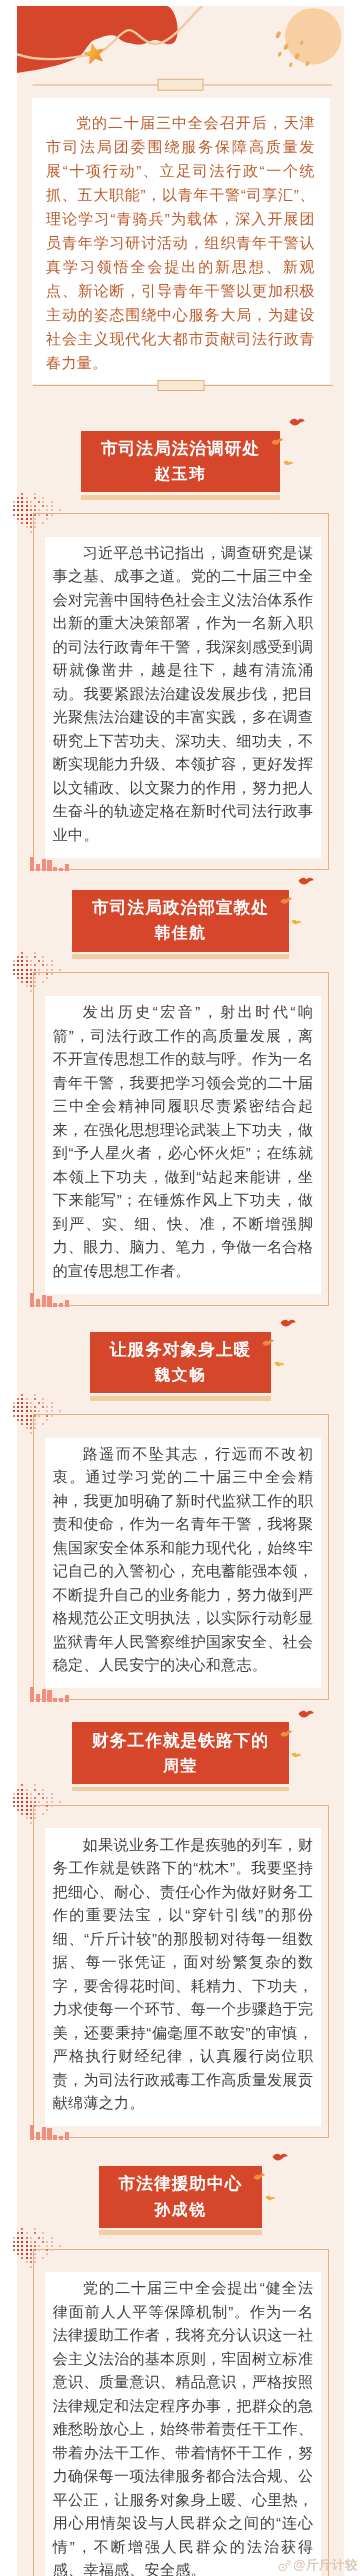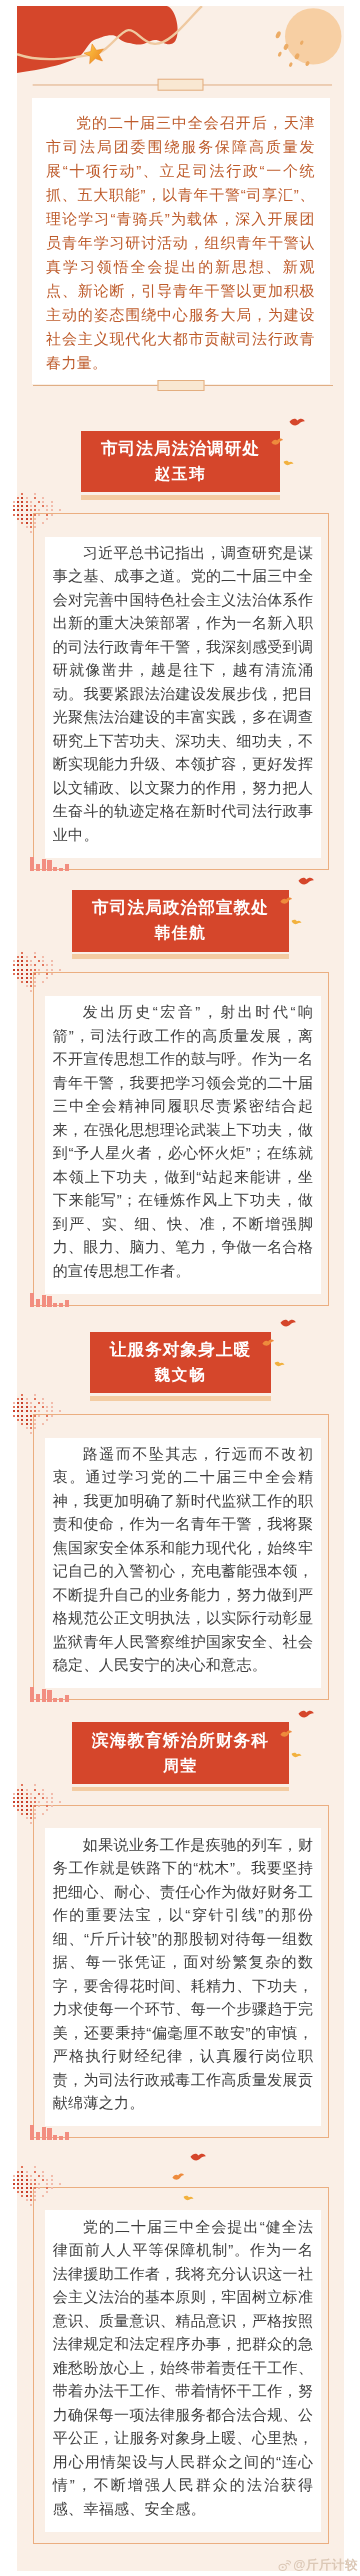--- a/index.html
+++ b/index.html
@@ -397,21 +397,21 @@
             <i style="height: 7.3px;"></i>
           </div>
       <p class="card-body">路遥而不坠其志，行远而不改初衷。通过学习党的二十届三中全会精神，我更加明确了新时代监狱工作的职责和使命，作为一名青年干警，我将聚焦国家安全体系和能力现代化，始终牢记自己的入警初心，充电蓄能强本领，不断提升自己的业务能力，努力做到严格规范公正文明执法，以实际行动彰显监狱青年人民警察维护国家安全、社会稳定、人民安宁的决心和意志。</p>
     </div>
   </section>
 
   <section class="section" style="margin-top: 34px;">
     <div class="banner-wrap">
       <div class="banner-box">
         <div class="banner">
-          <div class="banner-dept">滨海教育矫治所财务科</div>
+          <div class="banner-dept">财务工作就是铁路下的</div>
           <div class="banner-name">周莹</div>
         </div>
         <div class="banner-underline"></div>
         <div class="birds">
           <svg class="bird-red" width="16.7" height="10.5" viewBox="0 0 36 20">
             <path fill="#D5462B" d="M1 9 C7 1 15 1 18 6 C24 0 32 2 34 8 C28 8 25 10 21 14 C14 20 5 16 1 9 Z"></path>
           </svg>
           <svg class="bird-orange" width="13" height="7.8" viewBox="0 0 36 20">
             <path fill="#EE8B3C" d="M1 9 C7 1 15 1 18 6 C24 0 32 2 34 8 C28 8 25 10 21 14 C14 20 5 16 1 9 Z"></path>
           </svg>
@@ -492,20 +492,24 @@
             <i style="height: 3.7px;"></i>
             <i style="height: 7.3px;"></i>
           </div>
       <p class="card-body">如果说业务工作是疾驰的列车，财务工作就是铁路下的“枕木”。我要坚持把细心、耐心、责任心作为做好财务工作的重要法宝，以“穿针引线”的那份细、“斤斤计较”的那股韧对待每一组数据、每一张凭证，面对纷繁复杂的数字，要舍得花时间、耗精力、下功夫，力求使每一个环节、每一个步骤趋于完美，还要秉持“偏毫厘不敢安”的审慎，严格执行财经纪律，认真履行岗位职责，为司法行政戒毒工作高质量发展贡献绵薄之力。</p>
     </div>
   </section>
 
   <section class="section" style="margin-top: 40px;">
     <div class="banner-wrap">
       <div class="banner-box">
+        <div class="banner">
+          <div class="banner-dept">市法律援助中心</div>
+          <div class="banner-name">孙成锐</div>
+        </div>
         <div class="banner-underline"></div>
         <div class="birds">
           <svg class="bird-red" width="16.7" height="10.5" viewBox="0 0 36 20">
             <path fill="#D5462B" d="M1 9 C7 1 15 1 18 6 C24 0 32 2 34 8 C28 8 25 10 21 14 C14 20 5 16 1 9 Z"></path>
           </svg>
           <svg class="bird-orange" width="13" height="7.8" viewBox="0 0 36 20">
             <path fill="#EE8B3C" d="M1 9 C7 1 15 1 18 6 C24 0 32 2 34 8 C28 8 25 10 21 14 C14 20 5 16 1 9 Z"></path>
           </svg>
           <svg class="bird-gold" width="11" height="6.8" viewBox="0 0 36 20">
             <path fill="#F2B13E" d="M1 9 C7 1 15 1 18 6 C24 0 32 2 34 8 C28 8 25 10 21 14 C14 20 5 16 1 9 Z"></path>

